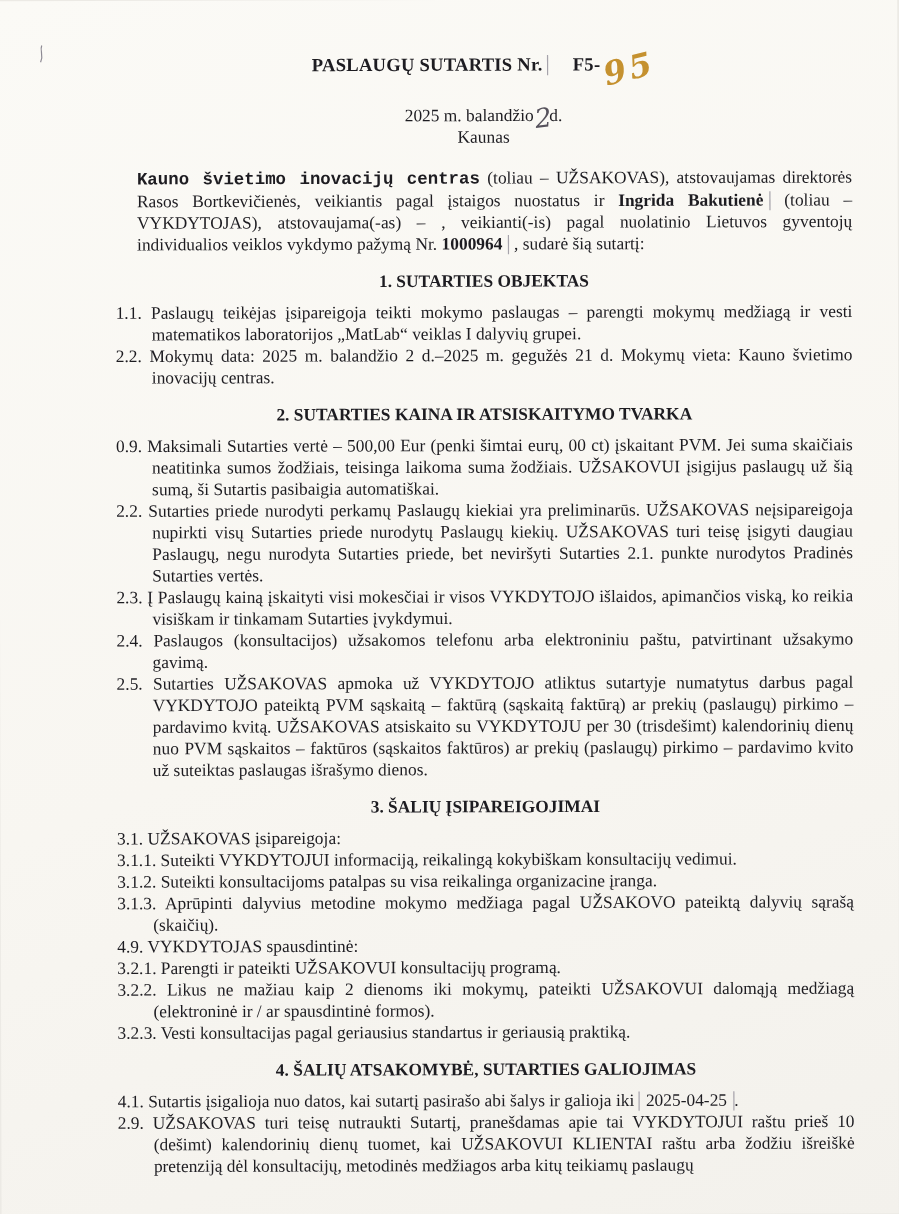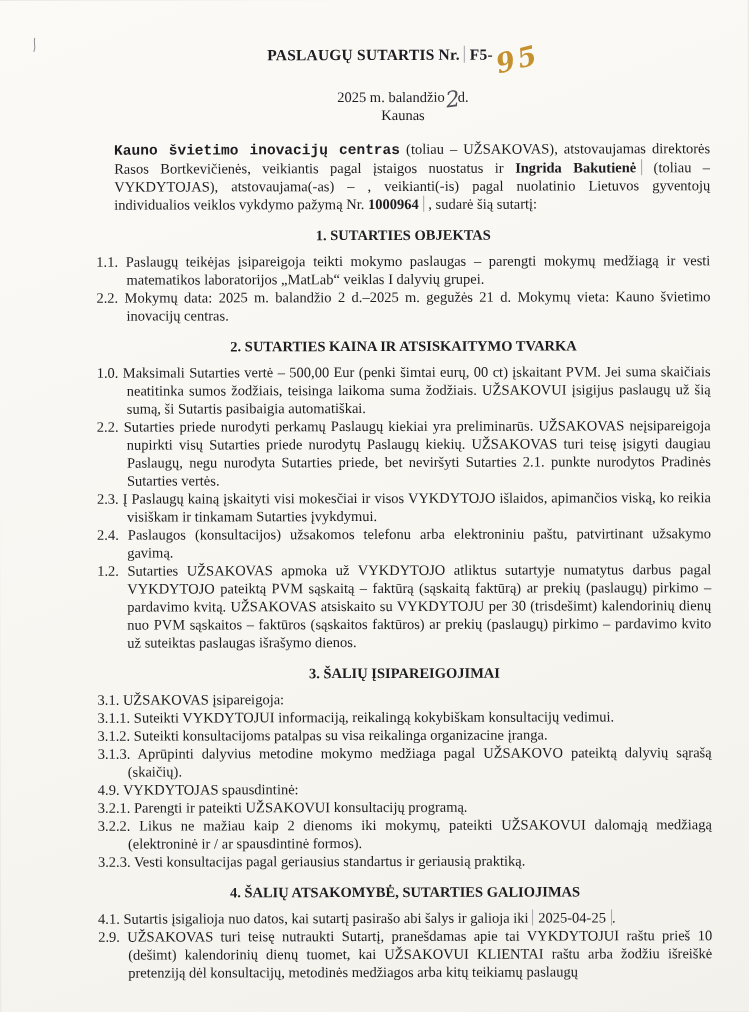--- a/index.html
+++ b/index.html
@@ -43,21 +43,21 @@
     font-size: 27px; color: #c5912f; display: inline-block;
     transform: rotate(-14deg) translateY(4px);
     margin: -12px 0 -10px 2px; letter-spacing: 3px; line-height: 1;
     vertical-align: middle;
   }
   .hw-day {
     font-size: 22px; color: #56525c; display: inline-block;
     transform: rotate(-7deg);
     margin: -8px -2px -6px 1px; line-height: 1; vertical-align: -5px;
   }
-  .vbar-l { border-left: 1px solid #a6a3ab; padding-left: 5px; }
+  .vbar-l { border-left: 1px solid #a6a3ab; padding-left: 20px; }
   .vbar-r { border-right: 1px solid #a6a3ab; padding-right: 5px; font-weight: bold; }
   .vbar-lr { border-left: 1px solid #a6a3ab; border-right: 1px solid #a6a3ab; padding: 0 5px; }
 </style>
 </head>
 <body>
 
 <div class="page">
 
   <span class="pen-mark">
     <svg width="10" height="16" viewBox="0 0 10 16">
@@ -76,29 +76,29 @@
   <section>
     <h2 class="sec-heading">1. SUTARTIES OBJEKTAS</h2>
     <p class="clause"><span>1.1.</span>
       <span>Paslaugų teikėjas įsipareigoja teikti mokymo paslaugas – parengti mokymų medžiagą ir vesti matematikos laboratorijos „MatLab“ veiklas I dalyvių grupei.</span></p>
     <p class="clause"><span>2.2.</span>
       <span>Mokymų data: 2025 m. balandžio 2 d.–2025 m. gegužės 21 d. Mokymų vieta: Kauno švietimo inovacijų centras.</span></p>
   </section>
 
   <section>
     <h2 class="sec-heading">2. SUTARTIES KAINA IR ATSISKAITYMO TVARKA</h2>
-    <p class="clause"><span>1.0.</span>
+    <p class="clause"><span>0.9.</span>
       <span>Maksimali Sutarties vertė – 500,00 Eur (penki šimtai eurų, 00 ct) įskaitant PVM. Jei suma skaičiais neatitinka sumos žodžiais, teisinga laikoma suma žodžiais. UŽSAKOVUI įsigijus paslaugų už šią sumą, ši Sutartis pasibaigia automatiškai.</span></p>
     <p class="clause"><span>2.2.</span>
       <span>Sutarties priede nurodyti perkamų Paslaugų kiekiai yra preliminarūs. UŽSAKOVAS neįsipareigoja nupirkti visų Sutarties priede nurodytų Paslaugų kiekių. UŽSAKOVAS turi teisę įsigyti daugiau Paslaugų, negu nurodyta Sutarties priede, bet neviršyti Sutarties 2.1. punkte nurodytos Pradinės Sutarties vertės.</span></p>
     <p class="clause"><span>2.3.</span>
       <span>Į Paslaugų kainą įskaityti visi mokesčiai ir visos VYKDYTOJO išlaidos, apimančios viską, ko reikia visiškam ir tinkamam Sutarties įvykdymui.</span></p>
     <p class="clause"><span>2.4.</span>
       <span>Paslaugos (konsultacijos) užsakomos telefonu arba elektroniniu paštu, patvirtinant užsakymo gavimą.</span></p>
-    <p class="clause"><span>1.2.</span>
+    <p class="clause"><span>2.5.</span>
       <span>Sutarties UŽSAKOVAS apmoka už VYKDYTOJO atliktus sutartyje numatytus darbus pagal VYKDYTOJO pateiktą PVM sąskaitą – faktūrą (sąskaitą faktūrą) ar prekių (paslaugų) pirkimo – pardavimo kvitą. UŽSAKOVAS atsiskaito su VYKDYTOJU per 30 (trisdešimt) kalendorinių dienų nuo PVM sąskaitos – faktūros (sąskaitos faktūros) ar prekių (paslaugų) pirkimo – pardavimo kvito už suteiktas paslaugas išrašymo dienos.</span></p>
   </section>
 
   <section>
     <h2 class="sec-heading">3. ŠALIŲ ĮSIPAREIGOJIMAI</h2>
     <p class="clause"><span>3.1.</span>
       <span>UŽSAKOVAS įsipareigoja:</span></p>
     <p class="clause"><span>3.1.1.</span>
       <span>Suteikti VYKDYTOJUI informaciją, reikalingą kokybiškam konsultacijų vedimui.</span></p>
     <p class="clause"><span>3.1.2.</span>

